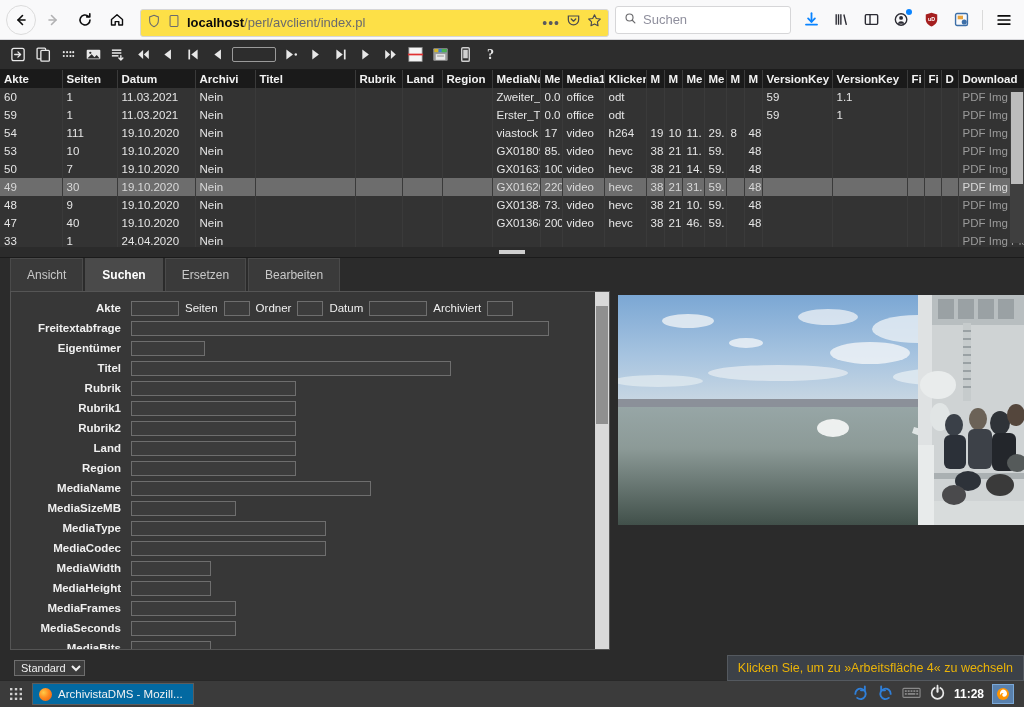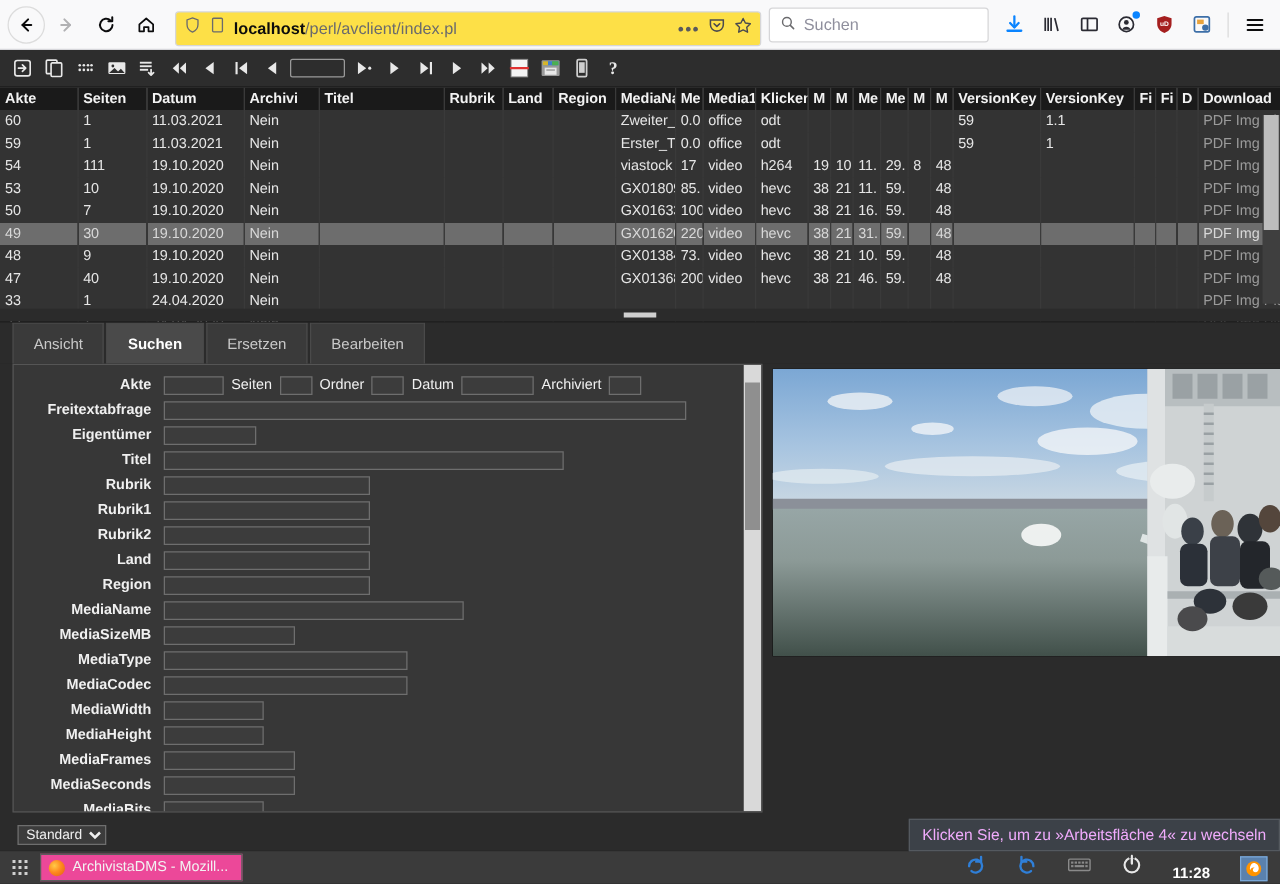--- a/index.html
+++ b/index.html
@@ -134,41 +134,41 @@
     padding-left: 8px; position: relative;
   }
   .status-text { font-size: 11.5px; color: #e4e4e4; }
   .form-select {
     margin-left: 6px; background: #3c3c3c; color: #f0f0f0; border: 1px solid #6e6e6e;
     font-size: 11px; height: 16px; padding: 0 2px;
     font-family: "Liberation Sans", sans-serif;
   }
   .tooltip {
     position: absolute; right: 0; top: -1px; height: 26px;
-    background: #3c4148; border: 1px solid #54595f; color: #f0abfc;
+    background: #3c4148; border: 1px solid #54595f; color: #eab308;
     font-size: 12.5px; display: flex; align-items: center; padding: 0 10px;
   }
 
   
   .taskbar {
     flex: 0 0 27px; background: #3b3b3b; display: flex; align-items: center;
     border-top: 1px solid #282828; padding: 0 6px; gap: 6px;
   }
   .apps-grid { width: 20px; height: 20px; display: flex; align-items: center; justify-content: center; }
   .win-btn {
-    height: 22px; background: #ec4899; border: 1px solid #5c5c5c; display: flex;
+    height: 22px; background: #0369a1; border: 1px solid #5c5c5c; display: flex;
     align-items: center; gap: 6px; padding: 0 10px 0 6px; color: #f2f2f2;
     font-size: 11.5px; max-width: 210px;
   }
   .ff-dot {
     width: 13px; height: 13px; border-radius: 50%;
     background: radial-gradient(circle at 35% 35%, #ffcb47 0%, #ff8a1f 45%, #e25b12 100%);
     flex: 0 0 13px;
   }
-  .tray { margin-left: auto; display: flex; align-items: flex-end; gap: 24px; padding-right: 4px; }
+  .tray { margin-left: auto; display: flex; align-items: center; gap: 8px; padding-right: 4px; }
   .tray-clock { color: #ffffff; font-size: 12px; font-weight: bold; }
   .tray-ff {
     width: 22px; height: 20px; border: 1px solid #7aa8d8; background: #5a81ad;
     display: flex; align-items: center; justify-content: center;
   }
 </style>
 </head>
 <body>
 
 <div class="browser-bar">
@@ -587,21 +587,21 @@
           <td></td>
           <td></td>
           <td></td>
           <td></td>
           <td>GX01633</td>
           <td>100</td>
           <td>video</td>
           <td>hevc</td>
           <td>38</td>
           <td>21</td>
-          <td>16.</td>
+          <td>14.</td>
           <td>59.</td>
           <td></td>
           <td>48</td>
           <td></td>
           <td></td>
           <td></td>
           <td></td>
           <td></td>
           <td class="dl">PDF Img Datei Video</td>
         </tr>

